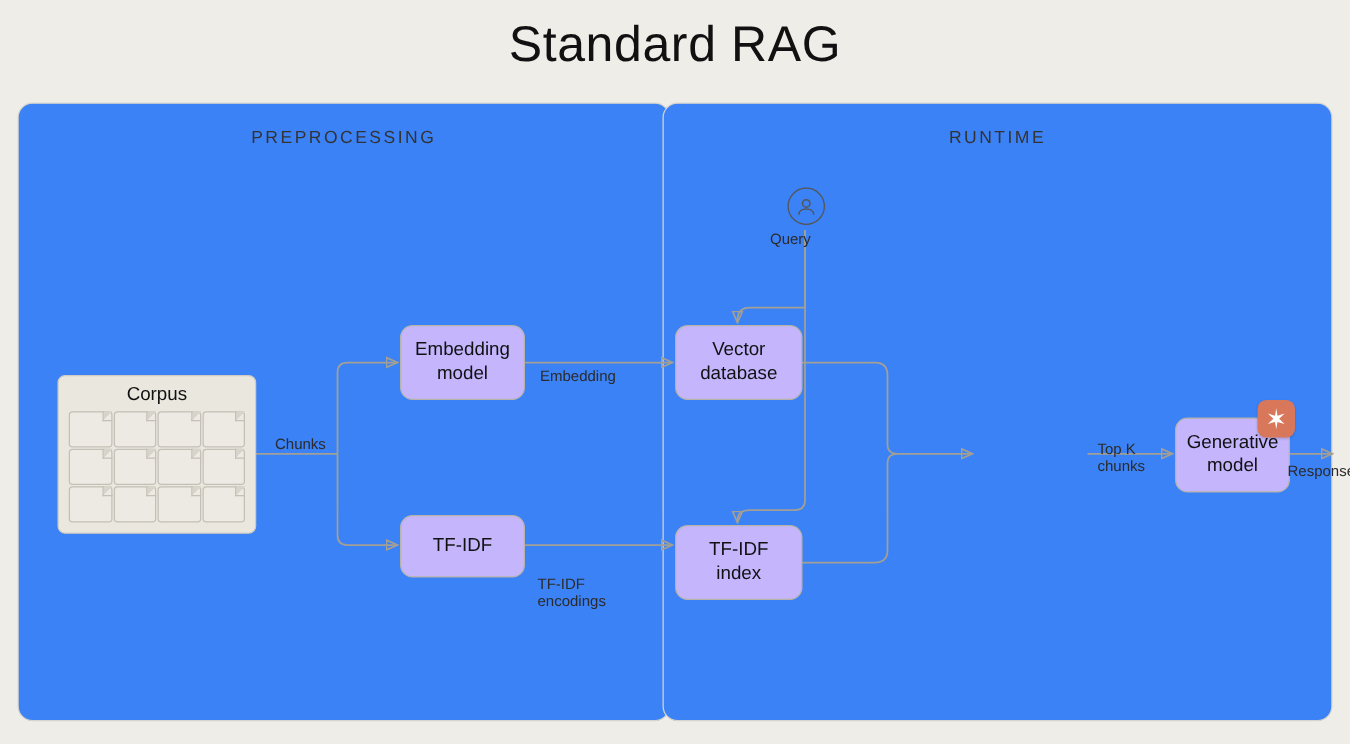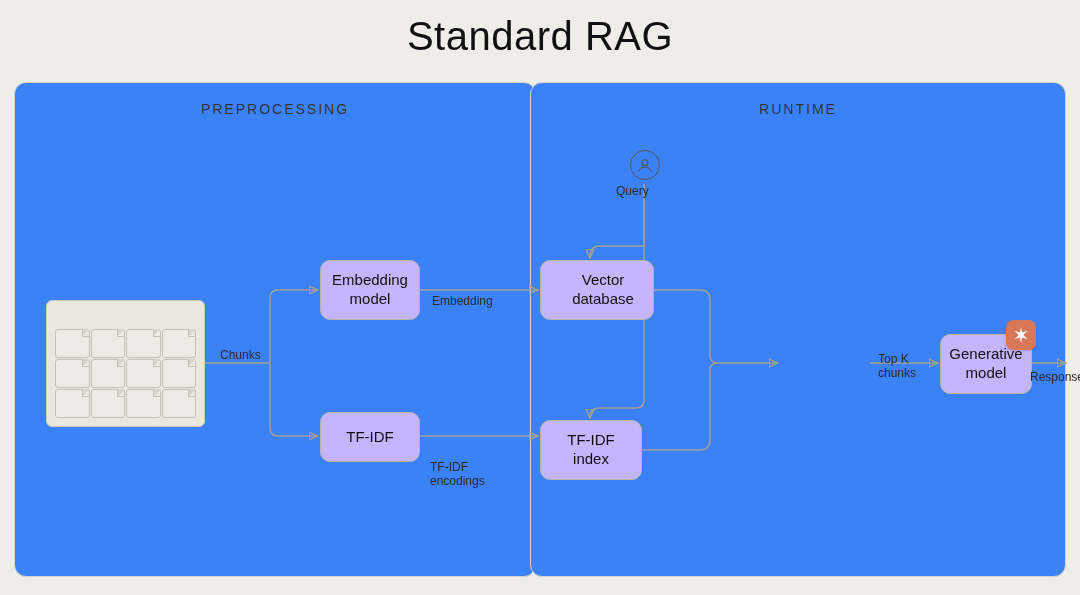--- a/index.html
+++ b/index.html
@@ -137,20 +137,21 @@
     <path d="M640 290 H700 Q710 290 710 300 V356 Q710 363 718 363"></path>
     <path d="M640 450 H700 Q710 450 710 440 V370 Q710 363 718 363"></path>
     <path d="M718 363 H778" marker-end="url(#arr)"></path>
 
     <path d="M870 363 H938" marker-end="url(#arr)"></path>
 
     <path d="M1030 363 H1066" marker-end="url(#arr)"></path>
   </svg>
 
   <div class="corpus" style="left:46px; top:300px; width:157px; height:125px;">
+    <div class="label">Corpus</div>
     <div class="doc-grid">
       <div class="doc"></div>
         <div class="doc"></div>
         <div class="doc"></div>
         <div class="doc"></div>
       <div class="doc"></div>
         <div class="doc"></div>
         <div class="doc"></div>
         <div class="doc"></div>
       <div class="doc"></div>
@@ -161,21 +162,21 @@
   </div>
 
   <div class="node" style="left:320px; top:260px; width:98px; height:58px;">
     <span style="white-space:pre-line">Embedding
 model</span>
   </div>
   <div class="node" style="left:320px; top:412px; width:98px; height:48px;">
     <span>TF-IDF</span>
   </div>
 
-  <div class="node" style="left:540px; top:260px; width:100px; height:58px;padding-left:12px;">
+  <div class="node" style="left:540px; top:260px; width:100px; height:58px;">
     <span style="white-space:pre-line">Vector
 database</span>
   </div>
   <div class="node" style="left:540px; top:420px; width:100px; height:58px;">
     <span style="white-space:pre-line">TF-IDF
 index</span>
   </div>
 
   <div class="node" style="left:940px; top:334px; width:90px; height:58px;">
     <span style="white-space:pre-line">Generative

